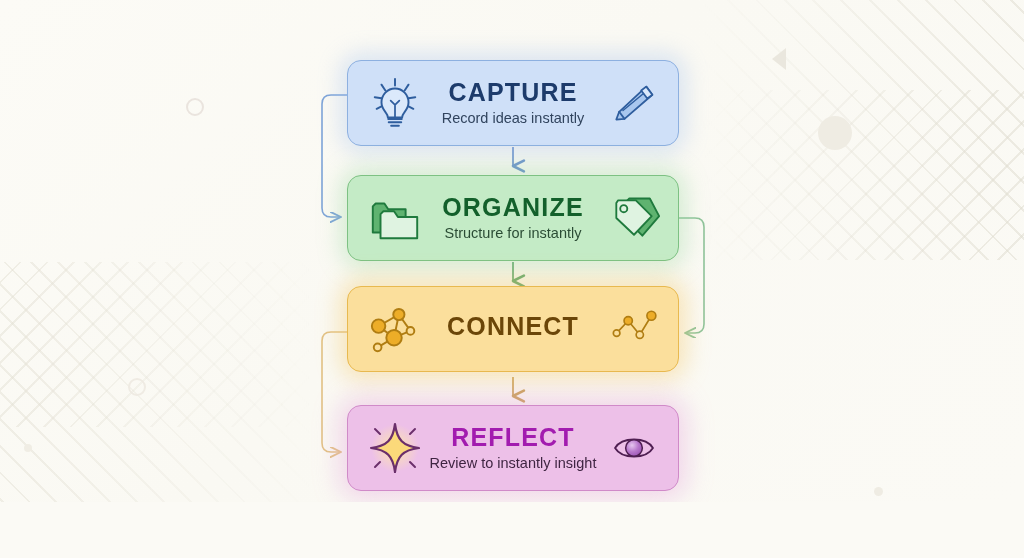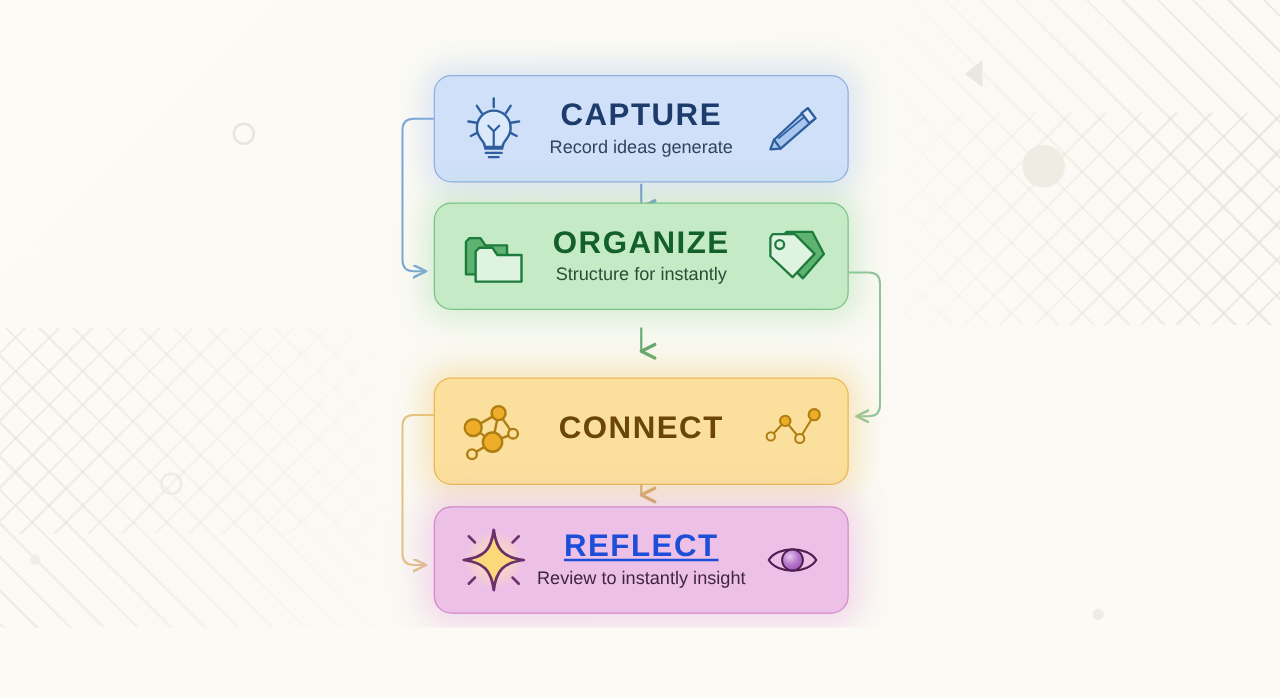--- a/index.html
+++ b/index.html
@@ -168,45 +168,45 @@
   #card-capture {
     top: 60px;
     background: #cfe0f8;
     border: 1.6px solid #8db0e0;
     box-shadow: 0 0 22px 7px rgba(150,185,235,0.32);
   }
   #card-capture .title { color: #1d3b6b; }
   #card-capture .subtitle { color: #31445e; }
 
   #card-organize {
-    top: 162px;
+    top: 175px;
     background: #c4ebc6;
     border: 1.6px solid #7dc183;
     box-shadow: 0 0 22px 7px rgba(140,210,150,0.34);
   }
   #card-organize .title { color: #13602b; }
   #card-organize .subtitle { color: #2b4c35; }
 
   #card-connect {
-    top: 302px;
+    top: 286px;
     background: #fbdf9c;
     border: 1.6px solid #e8b94f;
     box-shadow: 0 0 22px 8px rgba(243,200,105,0.40);
     align-items: center;
   }
   #card-connect .title { color: #6b4608; }
   #card-connect .subtitle { color: #4e3a16; }
 
   #card-reflect {
     top: 405px;
     background: #edc0e8;
     border: 1.6px solid #d08ac8;
     box-shadow: 0 0 24px 9px rgba(226,160,218,0.38);
   }
-  #card-reflect .title { color: #1d4ed8; text-decoration: underline; }
+  #card-reflect .title { color: #a21caf; }
   #card-reflect .subtitle { color: #3f2542; }
 
   svg.connector {
     position: absolute;
     left: 0; top: 0;
     width: 1024px; height: 558px;
     pointer-events: none;
   }
 </style>
 </head>
@@ -280,21 +280,21 @@
             <line x1="48" y1="35" x2="42" y2="32"></line>
           </g>
           <path d="M29,14 C21,14 15,20.5 15,28.5 C15,33.5 17.8,36.8 19.8,39.4 C21.1,41 21.6,42.4 21.6,44 L36.4,44 C36.4,42.4 36.9,41 38.2,39.4 C40.2,36.8 43,33.5 43,28.5 C43,20.5 37,14 29,14 Z" fill="#dbe9fb" stroke="#2f5e9e" stroke-width="2" stroke-linejoin="round"></path>
           <path d="M22,45.5 L36,45.5 M22.5,49 L35.5,49 M25,52.5 L33,52.5" stroke="#2f5e9e" stroke-width="2" stroke-linecap="round" fill="none"></path>
           <path d="M29,44 L29,31 M29,31 L24.5,26.5 M29,31 L33.5,26.5" stroke="#2f5e9e" stroke-width="1.8" stroke-linecap="round" fill="none"></path>
         </svg>
       </div>
 
       <div class="card-inner">
         <div class="title">CAPTURE</div>
-        <div class="subtitle">Record ideas generate</div>
+        <div class="subtitle">Record ideas instantly</div>
       </div>
 
       <div class="ico-right">
         <svg viewBox="0 0 58 58" width="52" height="52">
           <g transform="rotate(8 29 29)">
             <path d="M40,9 L48,17 L21,48 L12,50 L14,41 Z" fill="#a9c7ee" stroke="#2f5e9e" stroke-width="2" stroke-linejoin="round"></path>
             <path d="M40,9 L48,17 L43,22 L35,14 Z" fill="#dbe9fb" stroke="#2f5e9e" stroke-width="2" stroke-linejoin="round"></path>
             <path d="M14,41 L21,48" stroke="#2f5e9e" stroke-width="2" stroke-linecap="round"></path>
             <path d="M18,39 L38,17" stroke="#2f5e9e" stroke-width="1.6" stroke-linecap="round"></path>
           </g>

